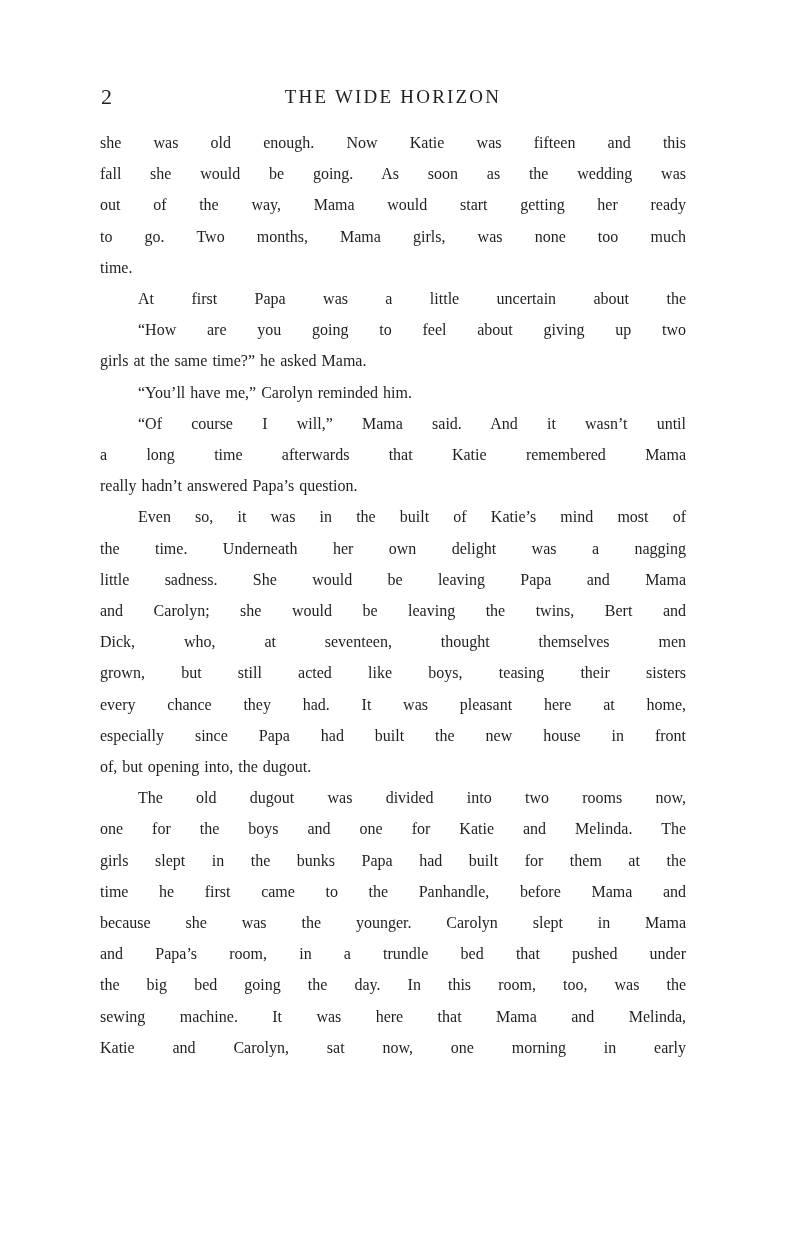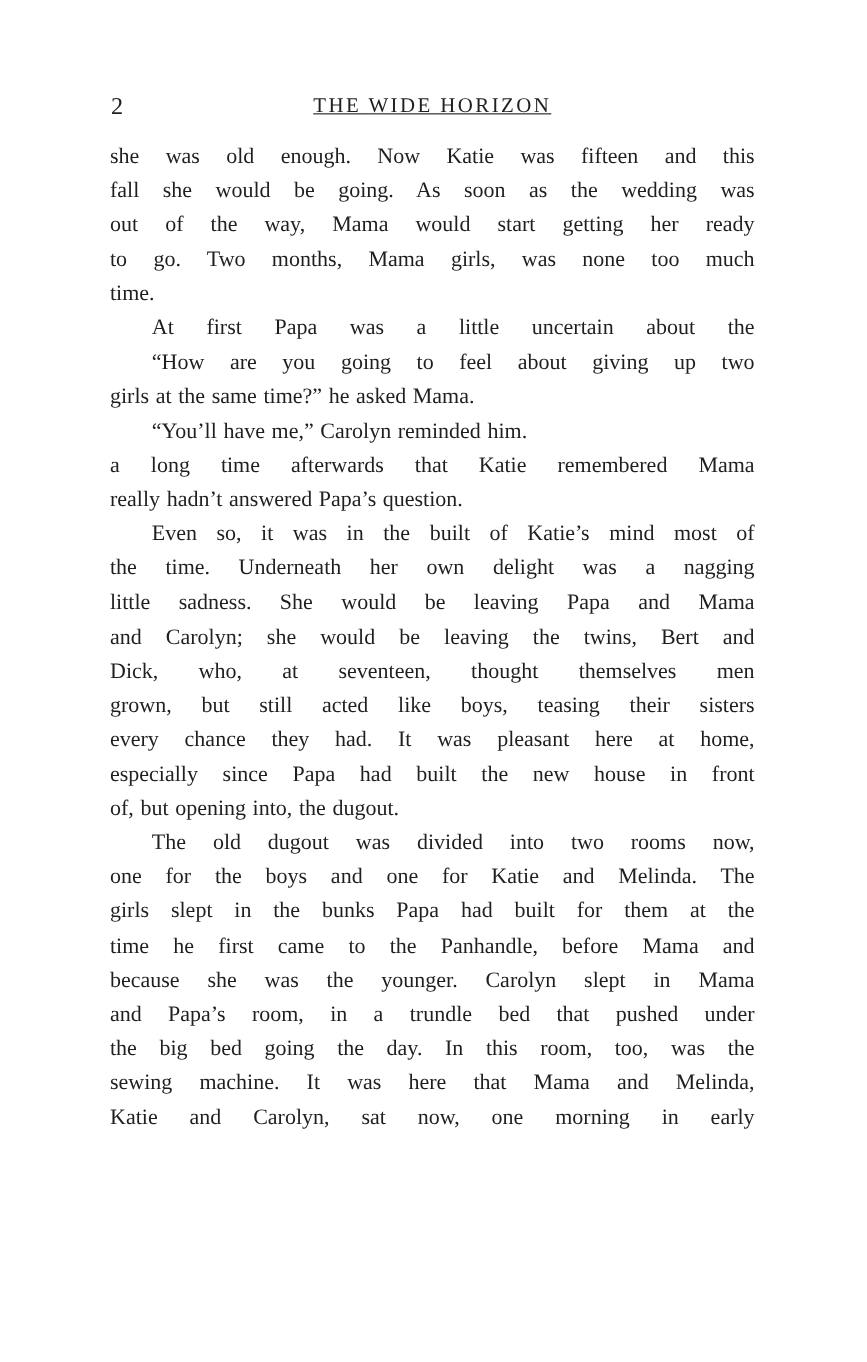--- a/index.html
+++ b/index.html
@@ -33,24 +33,23 @@
     top: 0;
     font-size: 22px;
     line-height: 26px;
   }
   .running-title {
     display: block;
     text-align: center;
     font-size: 19px;
     line-height: 26px;
     letter-spacing: 2.2px;
-    text-decoration: underline;
   }
   .body-text {
-    font-size: 20px;
+    font-size: 16px;
     line-height: 31.2px;
   }
   .line {
     text-align: justify;
     text-align-last: justify;
     word-spacing: 1px;
   }
   .line.end {
     text-align-last: left;
   }
@@ -79,20 +78,21 @@
           <div class="line indent">At first Papa was a little uncertain about the</div>
         </div>
         <div class="paragraph">
           <div class="line indent">“How are you going to feel about giving up two</div>
           <div class="line end">girls at the same time?” he asked Mama.</div>
         </div>
         <div class="paragraph">
           <div class="line indent end">“You’ll have me,” Carolyn reminded him.</div>
         </div>
         <div class="paragraph">
+          <div class="line indent">“Of course I will,” Mama said. And it wasn’t until</div>
           <div class="line">a long time afterwards that Katie remembered Mama</div>
           <div class="line end">really hadn’t answered Papa’s question.</div>
         </div>
         <div class="paragraph">
           <div class="line indent">Even so, it was in the built of Katie’s mind most of</div>
           <div class="line">the time. Underneath her own delight was a nagging</div>
           <div class="line">little sadness. She would be leaving Papa and Mama</div>
           <div class="line">and Carolyn; she would be leaving the twins, Bert and</div>
           <div class="line">Dick, who, at seventeen, thought themselves men</div>
           <div class="line">grown, but still acted like boys, teasing their sisters</div>

